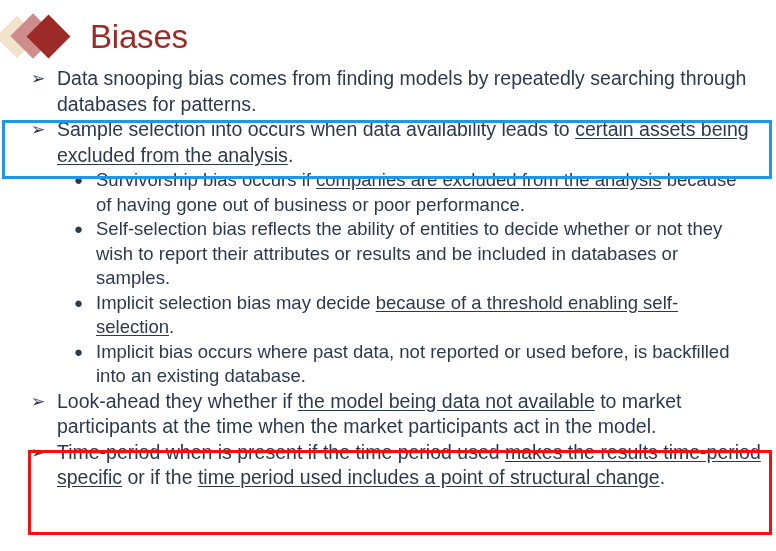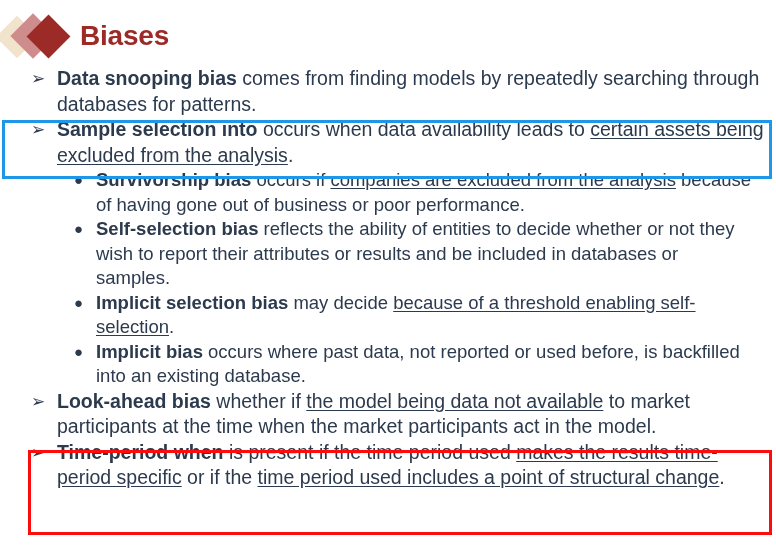--- a/index.html
+++ b/index.html
@@ -45,26 +45,26 @@
     width: 32px; height: 32px;
     left: 17px; top: 7px;
     background: #cf8c8c;
   }
   .logo .d3 {
     width: 31px; height: 31px;
     left: 33px; top: 8px;
     background: #9c2b27;
   }
   .page-title {
-    font-size: 28px;
-    font-weight: bold;
+    font-size: 33px;
+    font-weight: normal;
     color: #9c2b27;
     letter-spacing: -0.2px;
     line-height: 1;
-    margin-left: 8px;
+    margin-left: 18px;
   }
 
   
   .content {
     position: absolute;
     left: 0;
     top: 66px;
     width: 776px;
   }
 
@@ -98,21 +98,21 @@
   }
   .lvl2 > .marker {
     position: absolute;
     left: 74px;
     top: 0px;
     font-size: 15px;
     line-height: 24.5px;
     color: #2c3a4e;
   }
 
-  b { font-weight: bold; }
+  b { font-weight: normal; }
   u { text-decoration: underline; text-underline-offset: 2px; }
 
   
   .hl {
     position: absolute;
     box-sizing: border-box;
     background: transparent;
     pointer-events: none;
   }
   .hl-blue {
@@ -142,18 +142,18 @@
   <div class="page-title" style="color: rgb(156, 43, 39);">Biases</div>
 </div>
 
 <div class="content" id="content">
     <div class="item lvl1"><span class="marker">➢</span><b>Data snooping bias</b><span> comes from finding models by repeatedly searching through databases for patterns.</span></div>
     <div class="item lvl1"><span class="marker">➢</span><b>Sample selection into</b><span> occurs when data availability leads to </span><u>certain assets being excluded from the analysis</u><span>.</span></div>
     <div class="item lvl2"><span class="marker">●</span><b>Survivorship bias</b><span> occurs if </span><u>companies are excluded from the analysis</u><span> because of having gone out of business or poor performance.</span></div>
     <div class="item lvl2"><span class="marker">●</span><b>Self-selection bias</b><span> reflects the ability of entities to decide whether or not they wish to report their attributes or results and be included in databases or samples.</span></div>
     <div class="item lvl2"><span class="marker">●</span><b>Implicit selection bias</b><span> may decide </span><u>because of a threshold enabling self-selection</u><span>.</span></div>
     <div class="item lvl2"><span class="marker">●</span><b>Implicit bias</b><span> occurs where past data, not reported or used before, is backfilled into an existing database.</span></div>
-    <div class="item lvl1"><span class="marker">➢</span><b>Look-ahead bias</b><span> whether if </span><u>the model being data not available</u><span> to market participants at the time when the market participants act in the model.</span></div>
+    <div class="item lvl1"><span class="marker">➢</span><b>Look-ahead they</b><span> whether if </span><u>the model being data not available</u><span> to market participants at the time when the market participants act in the model.</span></div>
     <div class="item lvl1"><span class="marker">➢</span><b>Time-period when</b><span> is present if the time period used </span><u>makes the results time-period specific</u><span> or if the </span><u>time period used includes a point of structural change</u><span>.</span></div>
   </div>
 
 <div class="hl hl-blue" style="border-color: rgb(30, 151, 232);"></div>
 <div class="hl hl-red" style="border-color: rgb(252, 13, 13);"></div>
 
 </body></html>

